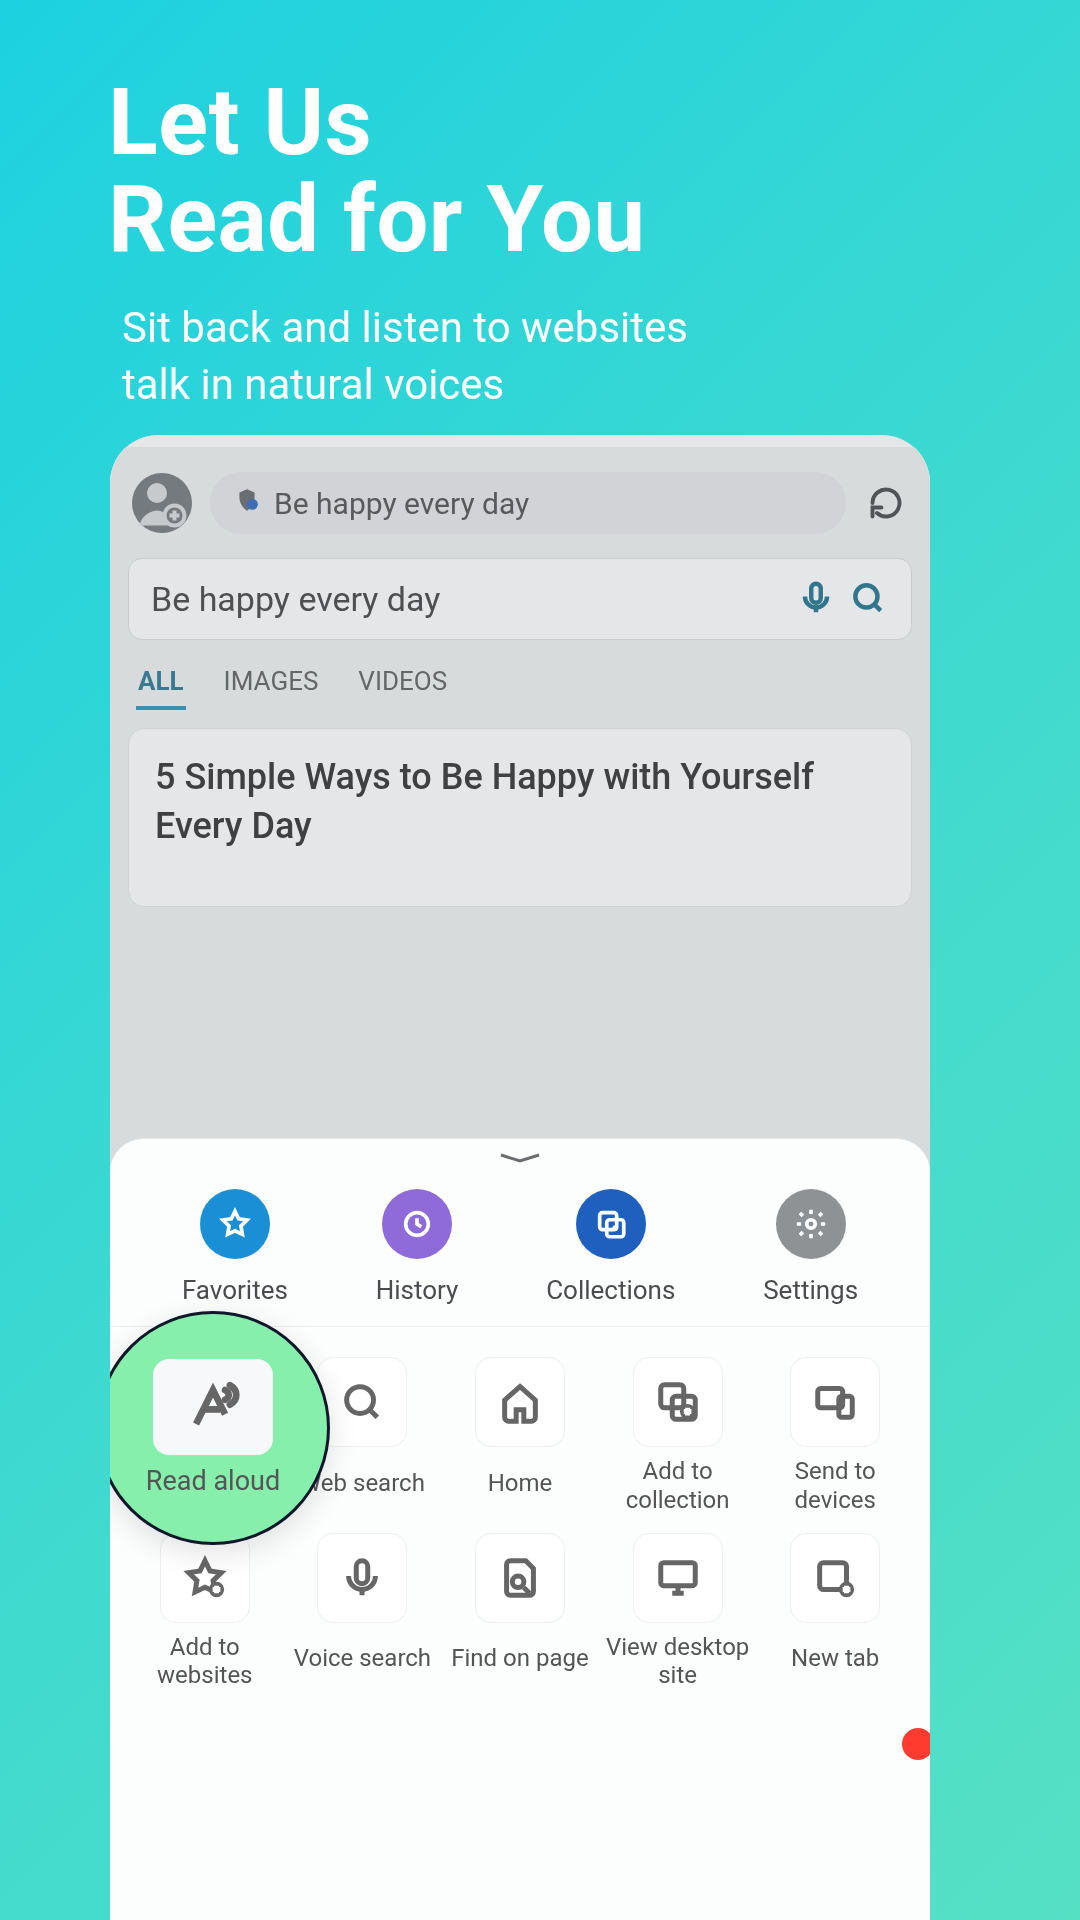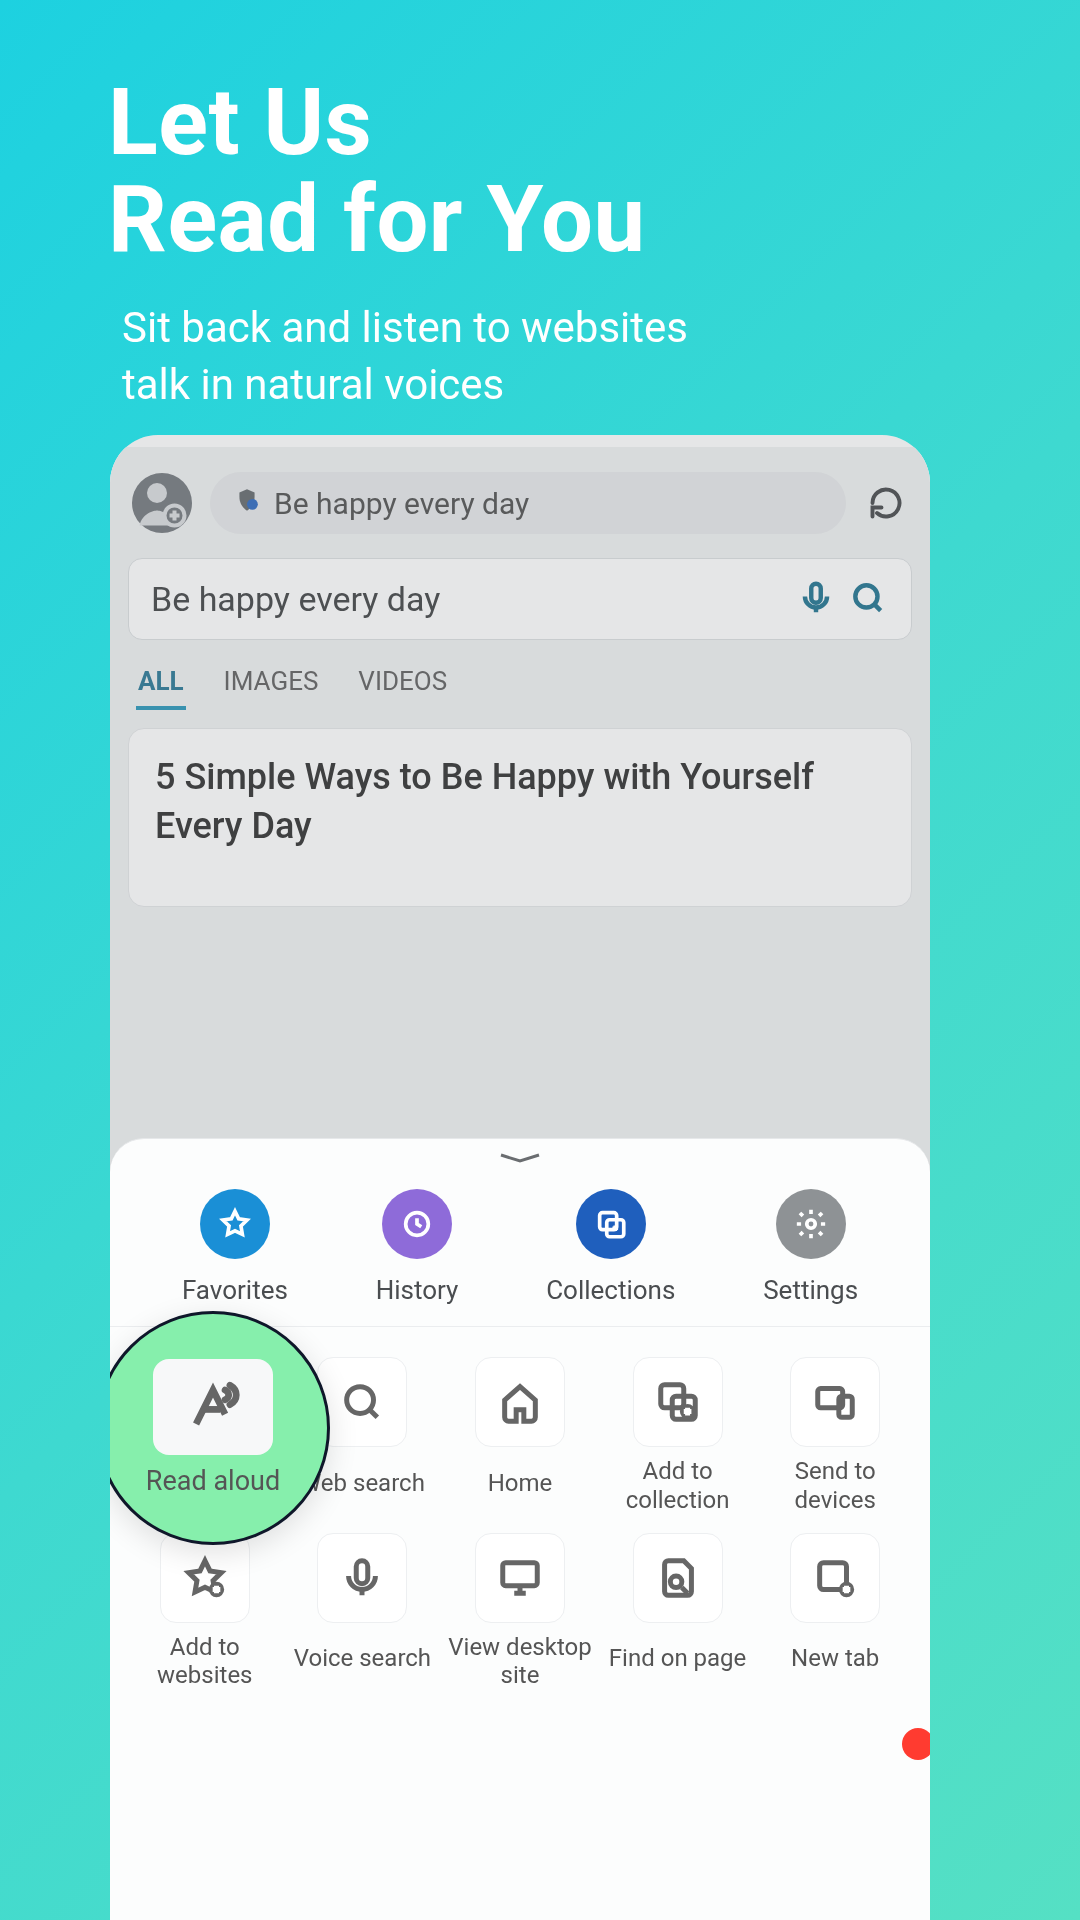--- a/index.html
+++ b/index.html
@@ -281,35 +281,35 @@
                 <rect x="9" y="3" width="6" height="12" rx="3"></rect>
                 <path d="M5 11a7 7 0 0 0 14 0"></path>
                 <path d="M12 18v3"></path>
               </svg>
             </div>
           <span>Voice search</span>
         </div>
         <div class="gitem">
           <div class="tile">
               <svg viewBox="0 0 24 24">
-                <rect x="3" y="4" width="18" height="12" rx="1.5"></rect>
-                <path d="M9 20h6M12 16v4"></path>
-              </svg>
-            </div>
-          <span>View desktop site</span>
-        </div>
-        <div class="gitem">
-          <div class="tile">
-              <svg viewBox="0 0 24 24">
                 <path d="M7 3h8l4 4v12a2 2 0 0 1-2 2H7a2 2 0 0 1-2-2V5a2 2 0 0 1 2-2z"></path>
                 <circle cx="11" cy="14" r="3"></circle>
                 <path d="M14 17l3 3"></path>
               </svg>
             </div>
           <span>Find on page</span>
+        </div>
+        <div class="gitem">
+          <div class="tile">
+              <svg viewBox="0 0 24 24">
+                <rect x="3" y="4" width="18" height="12" rx="1.5"></rect>
+                <path d="M9 20h6M12 16v4"></path>
+              </svg>
+            </div>
+          <span>View desktop site</span>
         </div>
         <div class="gitem">
           <div class="tile">
               <svg viewBox="0 0 24 24">
                 <rect x="4" y="4" width="14" height="14" rx="2"></rect>
                 <circle cx="18" cy="18" r="4" fill="#666" stroke="none"></circle>
                 <path d="M18 16v4M16 18h4" stroke="#fff"></path>
               </svg>
             </div>
           <span>New tab</span>

